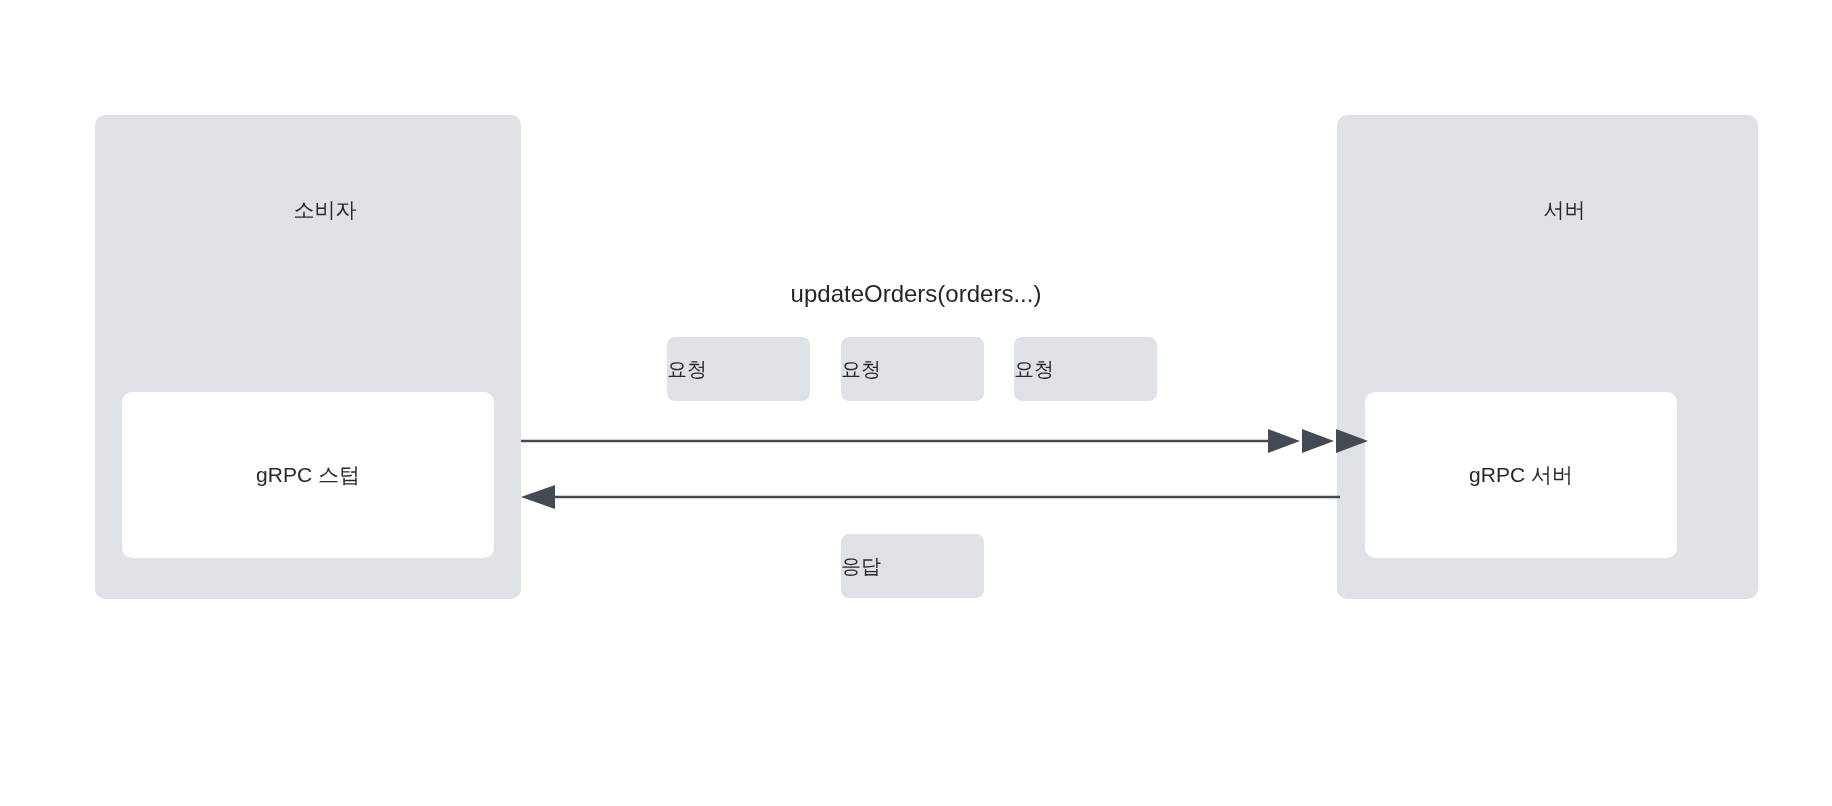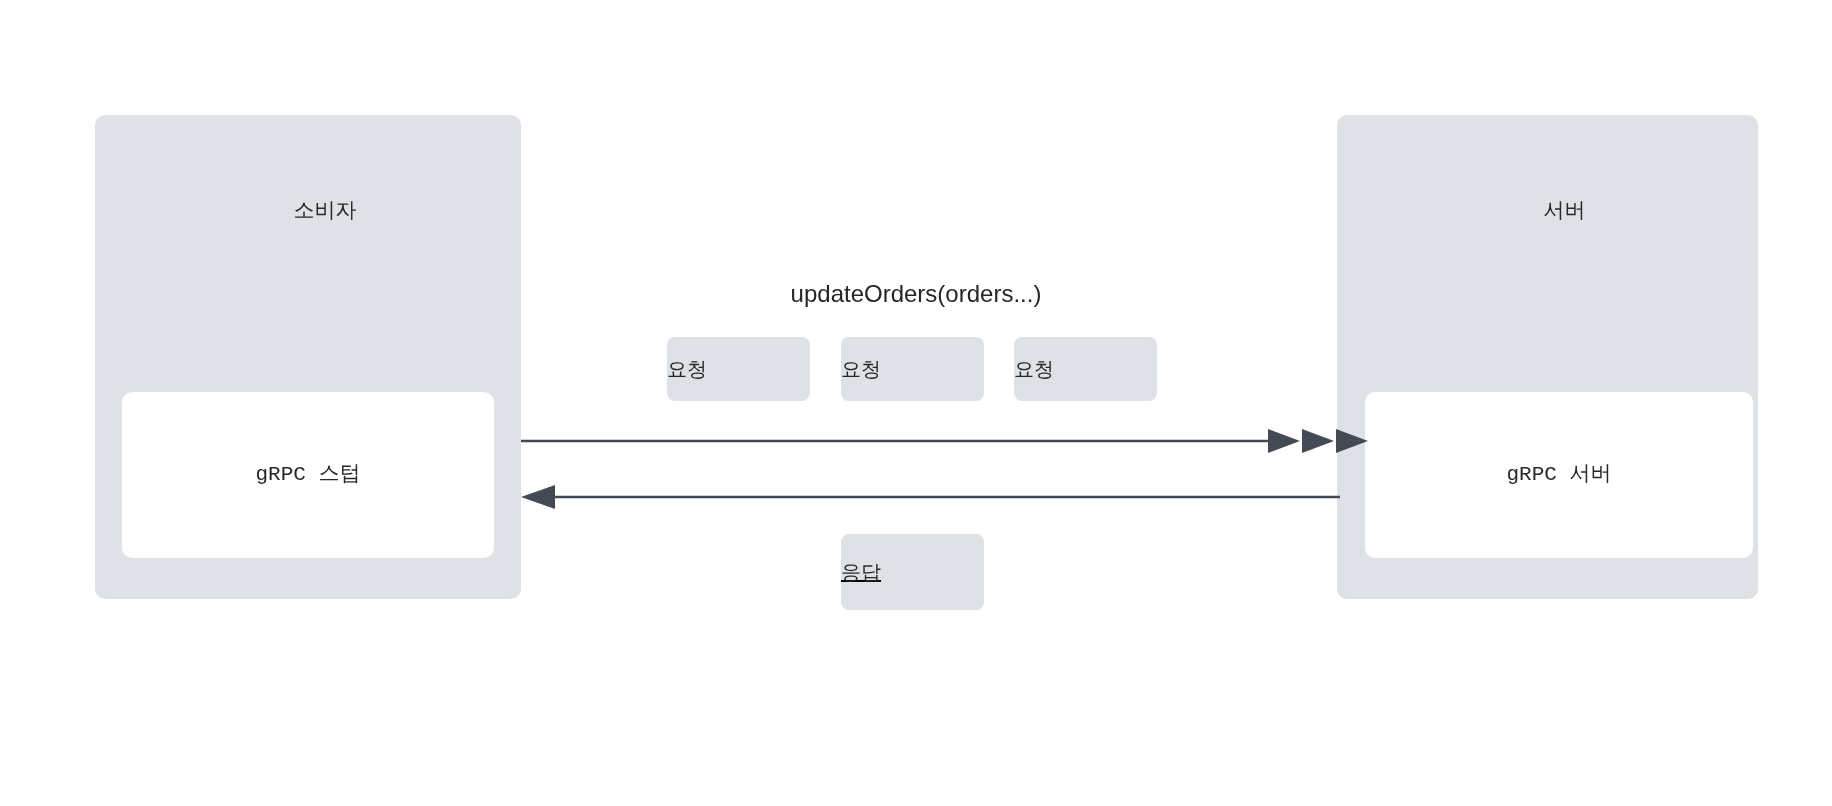--- a/index.html
+++ b/index.html
@@ -47,27 +47,26 @@
   .inner-box {
     position: absolute;
     background: #ffffff;
     border-radius: 10px;
     display: flex;
     align-items: center;
     justify-content: center;
     box-sizing: border-box;
   }
   #box-grpc-stub   { left: 27px; top: 277px; width: 372px; height: 166px; }
-  #box-grpc-server { left: 28px; top: 277px; width: 388px; height: 166px; }
+  #box-grpc-server { left: 28px; top: 277px; width: 312px; height: 166px; }
   .inner-box-label {
     font-size: 21px;
     line-height: 26px;
     color: #26282b;
     white-space: nowrap;
-    font-family: Liberation Mono, monospace;
   }
 
   
   #method-label {
     position: absolute;
     left: 0;
     right: 0;
     top: 281px;
     text-align: center;
     font-size: 24px;
@@ -88,21 +87,21 @@
   }
   .chip-label {
     font-size: 20px;
     line-height: 24px;
     color: #26282b;
     white-space: nowrap;
   }
   #chip-request-1  { left: 667px; top: 337px; width: 143px; height: 64px; }
   #chip-request-2  { left: 841px; top: 337px; width: 143px; height: 64px; }
   #chip-request-3  { left: 1014px; top: 337px; width: 143px; height: 64px; }
-  #chip-response-1 { left: 841px; top: 534px; width: 143px; height: 76px; text-decoration: underline; }
+  #chip-response-1 { left: 841px; top: 534px; width: 143px; height: 64px; }
 
   
   #arrow-layer {
     position: absolute;
     left: 0;
     top: 0;
     width: 1832px;
     height: 806px;
     pointer-events: none;
   }

